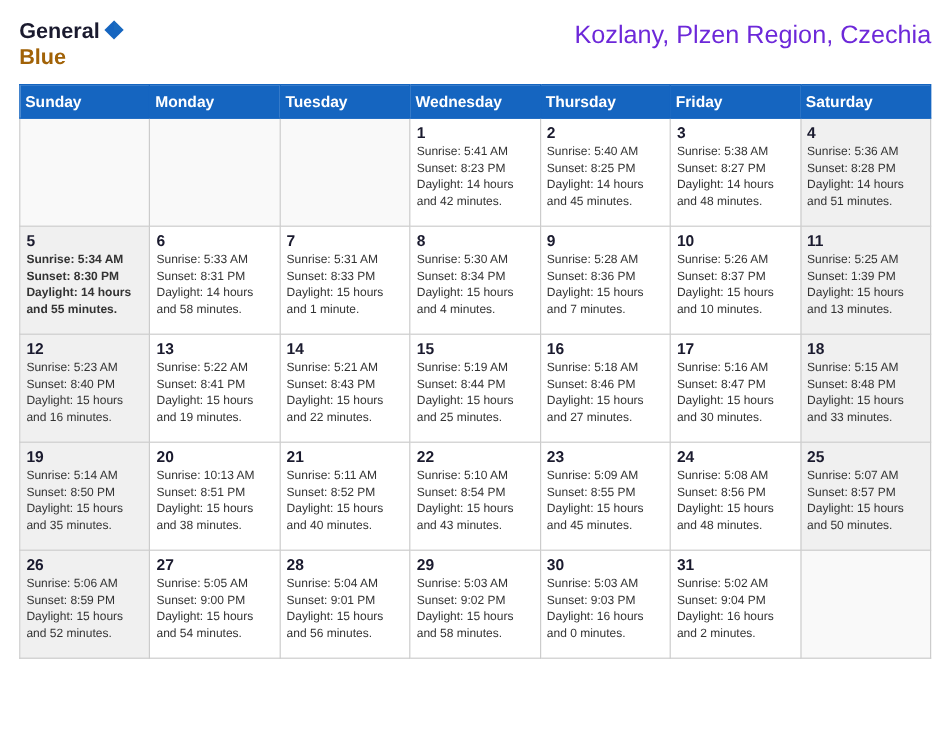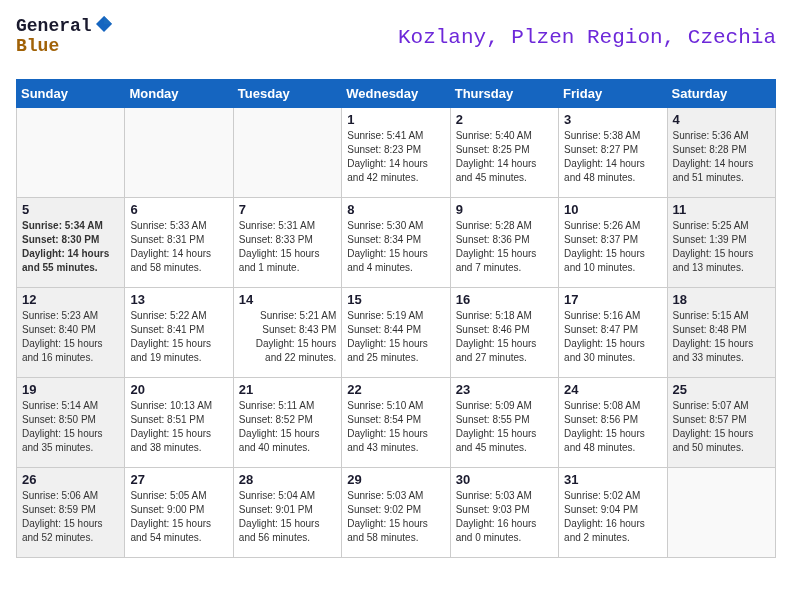--- a/index.html
+++ b/index.html
@@ -6,23 +6,22 @@
     body {
       font-family: Arial, sans-serif;
       background: #fff;
       width: 792px;
       min-height: 612px;
       padding: 16px;
     }
     .header-section {
       display: flex;
       justify-content: space-between;
-      align-items: center;
-      margin-bottom: 23px;
-      font-family: Liberation Mono, monospace;
+      align-items: flex-start;
+      margin-bottom: 12px;
     }
     .logo {
       display: flex;
       flex-direction: column;
       align-items: flex-start;
     }
     .logo-row {
       display: flex;
       align-items: center;
     }
@@ -210,21 +209,21 @@
         </td>
         <td>
           <span class="day-number">13</span>
           <div class="cell-info" style="white-space: pre-line;">Sunrise: 5:22 AM
 Sunset: 8:41 PM
 Daylight: 15 hours
 and 19 minutes.</div>
         </td>
         <td>
           <span class="day-number">14</span>
-          <div class="cell-info" style="white-space: pre-line; text-align: right;">Sunrise: 5:21 AM
+          <div class="cell-info" style="white-space: pre-line;">Sunrise: 5:21 AM
 Sunset: 8:43 PM
 Daylight: 15 hours
 and 22 minutes.</div>
         </td>
         <td>
           <span class="day-number">15</span>
           <div class="cell-info" style="white-space: pre-line;">Sunrise: 5:19 AM
 Sunset: 8:44 PM
 Daylight: 15 hours
 and 25 minutes.</div>

